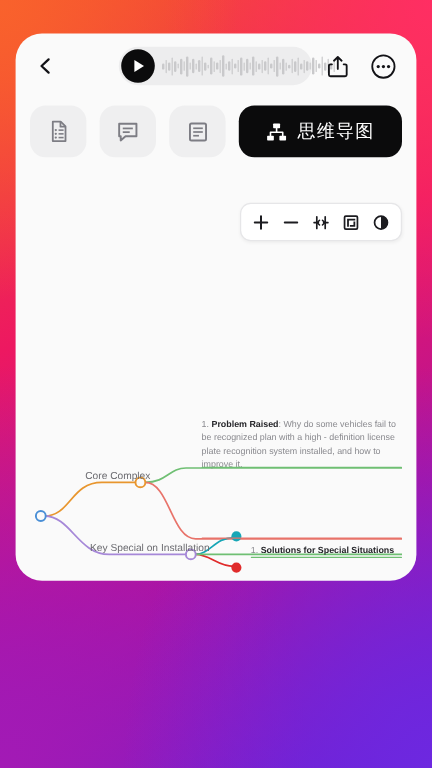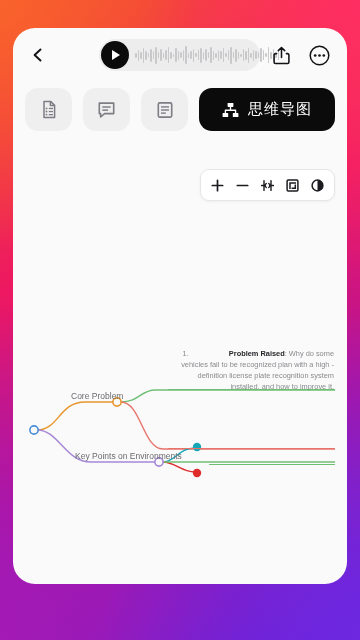--- a/index.html
+++ b/index.html
@@ -12,22 +12,22 @@
     position:relative;width:360px;height:640px;
     background:
       radial-gradient(120% 85% at 0% 0%,   #F9622C 0%, rgba(249,98,44,0) 46%),
       radial-gradient(120% 85% at 100% 0%, #FF2E63 0%, rgba(255,46,99,0) 52%),
       radial-gradient(130% 95% at 100% 100%, #6D28E0 0%, rgba(109,40,224,0) 55%),
       radial-gradient(130% 95% at 0% 100%,  #A31AB5 0%, rgba(163,26,181,0) 55%),
       linear-gradient(160deg,#F4502F 0%,#ED1861 38%,#B2129C 68%,#6A1FD6 100%);
   }
   
   #card{
-    position:absolute;left:13px;top:28px;width:334px;height:556px;
-    background:#FAFAFA;border-radius:22px;overflow:hidden;text-align:right;
+    position:absolute;left:13px;top:28px;width:334px;height:456px;
+    background:#FAFAFA;border-radius:22px;overflow:hidden;
   }
   
   .topbar{position:absolute;left:0;top:0;width:334px;height:55px;}
   .back{
     position:absolute;left:12px;top:14px;width:26px;height:26px;
     display:flex;align-items:center;justify-content:center;cursor:pointer;
   }
   .player{
     position:absolute;left:86px;top:11px;width:161px;height:32px;
     background:#EDEDEE;border-radius:16px;display:flex;align-items:center;
@@ -80,21 +80,21 @@
   }
   
   .map{position:absolute;left:0;top:170px;width:334px;height:402px;}
   .map svg{position:absolute;left:0;top:0;}
   .nodelabel{
     position:absolute;font-size:8.5px;color:#6B6B70;white-space:nowrap;
   }
   .rnode{
     position:absolute;font-size:7.4px;line-height:11px;color:#8A8A8F;
   }
-  .rnode b{color:#26262A;font-weight:bold;margin-left:38px;}
+  .rnode b{color:#26262A;font-weight:bold;}
   .uline{position:absolute;height:1.4px;border-radius:1px;}
 </style>
 </head>
 <body>
 
 <div id="phone">
   <div id="card">
 
     <div class="topbar">
 
@@ -281,28 +281,32 @@
 
         <path d="M150 264 L 322 264" fill="none" stroke="#6FBF73" stroke-width="1.4"></path>
 
         <circle cx="21" cy="232" r="4.1" fill="#FAFAFA" stroke="#4A8FD6" stroke-width="1.6"></circle>
         <circle cx="104" cy="204" r="4.1" fill="#FAFAFA" stroke="#E8962E" stroke-width="1.6"></circle>
         <circle cx="146" cy="264" r="4.1" fill="#FAFAFA" stroke="#A688D8" stroke-width="1.6"></circle>
         <circle cx="184" cy="249" r="4.2" fill="#16A6B6"></circle>
         <circle cx="184" cy="275" r="4.2" fill="#E02B2B"></circle>
       </svg>
 
-      <div class="nodelabel" style="left:58px;top:198px;transform:translateY(-50%);">Core Problem</div>
-      <div class="nodelabel" style="left:62px;top:258px;transform:translateY(-50%);">Key Points on Environments</div>
+      <div class="nodelabel" style="left:58px;top:198px;transform:translateY(-50%);">Core Complex</div>
+      <div class="nodelabel" style="left:62px;top:258px;transform:translateY(-50%);">Key Special on Installation</div>
 
       <div class="rnode" style="left:155px;top:150px;width:166px;">
         <span>1.</span>
         <b>Problem Raised</b><span>: Why do some vehicles fail to be recognized plan with a high - definition license plate recognition system installed, and how to improve it.</span>
       </div>
       <div class="uline" style="left:155px;top:191px;width:167px;background:#6FBF73;"></div>
 
       <div class="uline" style="left:155px;top:250px;width:167px;background:#E8736A;"></div>
 
+      <div class="rnode" style="left:196px;top:255px;width:140px;white-space:nowrap;">
+        <span>1.</span>
+        <b>Solutions for Special Situations</b>
+      </div>
       <div class="uline" style="left:196px;top:266px;width:126px;background:#6FBF73;"></div>
 
     </div>
   </div>
 </div>
 
 </body></html>

